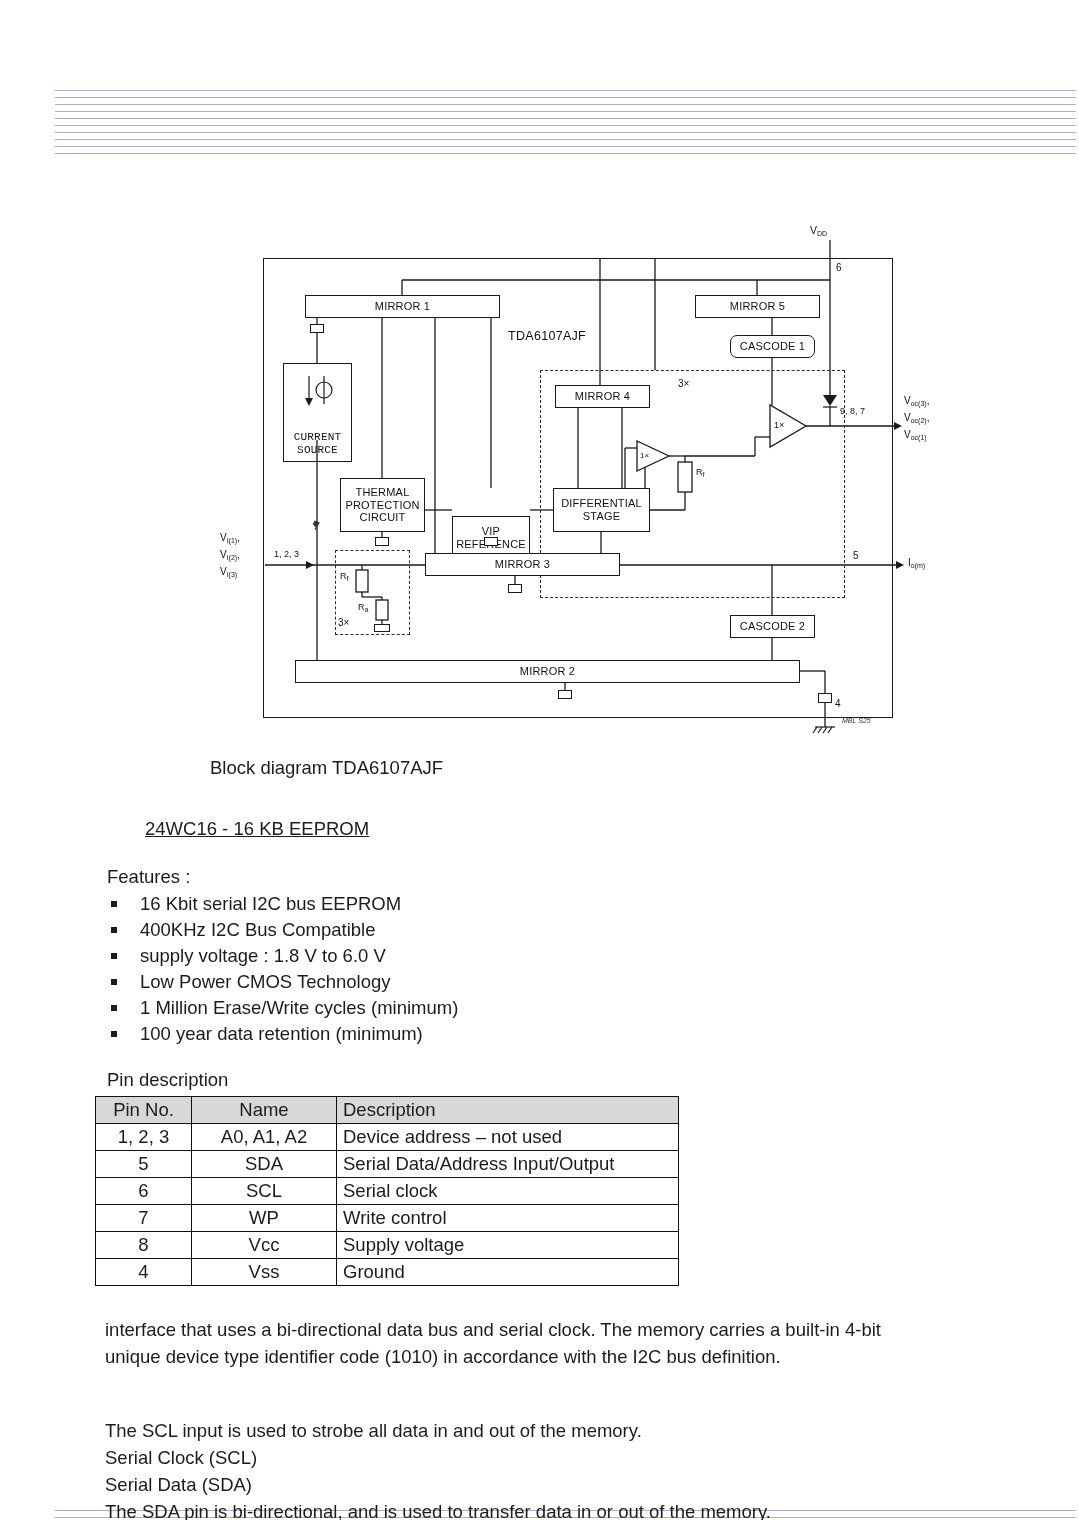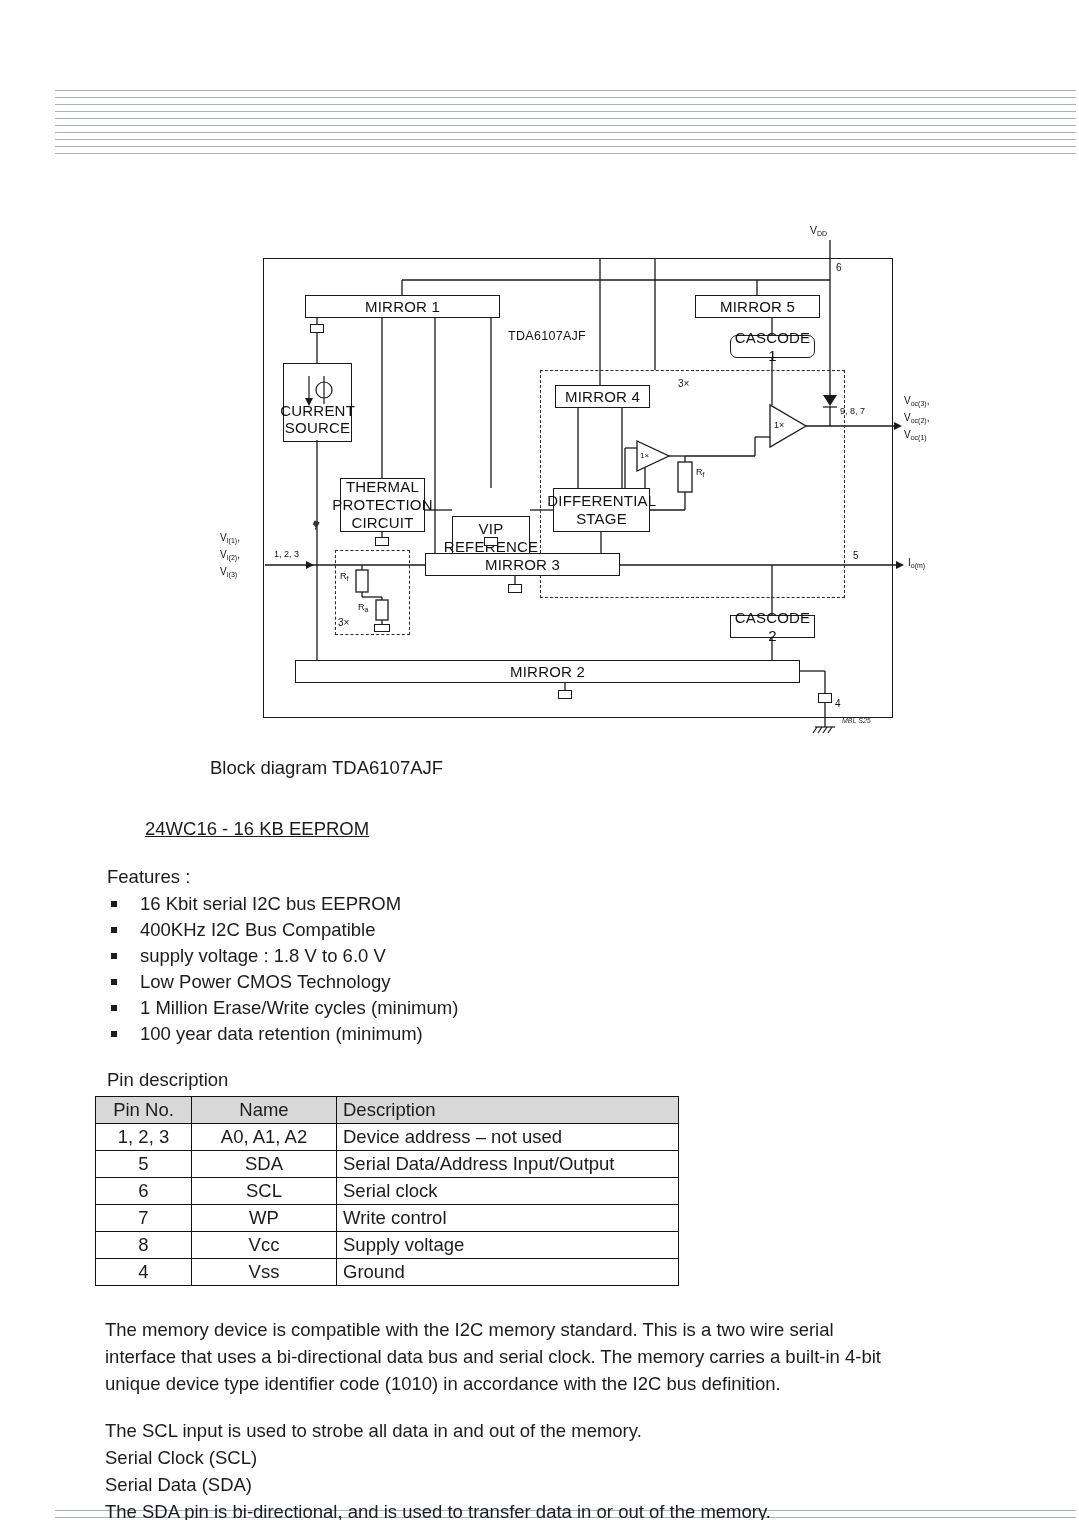--- a/index.html
+++ b/index.html
@@ -13,21 +13,21 @@
   #rules-top { top:90px; height:64px; }
   #rules-bottom { top:1510px; height:10px; }
 
   
   #diagram { position:absolute; left:210px; top:220px; width:745px; height:530px; }
   #diagram svg { position:absolute; left:0; top:0; }
   .outerbox { position:absolute; border:1.5px solid #1a1a1a; background:transparent; }
   .dashedbox { position:absolute; border:1.3px dashed #2a2a2a; background:transparent; }
   .dbox { position:absolute; border:1.4px solid #1a1a1a; background:#fff;
     display:flex; align-items:center; justify-content:center; text-align:center;
-    font-size:15px; line-height:1.18; color:#111; letter-spacing:.2px; padding:1px 2px; }
+    font-size:11px; line-height:1.18; color:#111; letter-spacing:.2px; padding:1px 2px; }
   .dbox.transparent { background:transparent; align-items:flex-end; padding-bottom:4px; }
   .term { position:absolute; border:1.2px solid #1a1a1a; background:#fff; }
   .dlabel { position:absolute; font-size:10px; white-space:nowrap; color:#111; }
   .dlabel sub { font-size:7px; vertical-align:-2px; }
   .chiplabel { font-size:12.5px; letter-spacing:.3px; }
   .small8 { font-size:8px; }
   .small9 { font-size:9px; }
   .code7 { font-size:7px; font-style:italic; color:#333; }
   .hand { font-size:12px; transform:rotate(115deg); color:#333; }
 
@@ -141,21 +141,21 @@
 
   <div class="dbox" style="left:95px;top:75px;width:195px;height:23px;">
       <span>MIRROR 1</span>
     </div>
   <div class="dbox" style="left:485px;top:75px;width:125px;height:23px;">
       <span>MIRROR 5</span>
     </div>
   <div class="dbox" style="left:520px;top:115px;width:85px;height:23px;border-radius:7px;">
       <span>CASCODE 1</span>
     </div>
-  <div class="dbox transparent" style="left:73px;top:143px;width:69px;height:79px;">
+  <div class="dbox transparent" style="left:73px;top:143px;width:69px;height:99px;font-family:Liberation Mono, monospace;">
       <span>CURRENT SOURCE</span>
     </div>
   <div class="dbox" style="left:345px;top:165px;width:95px;height:23px;">
       <span>MIRROR 4</span>
     </div>
   <div class="dbox" style="left:130px;top:258px;width:85px;height:54px;">
       <span>THERMAL PROTECTION CIRCUIT</span>
     </div>
   <div class="dbox" style="left:242px;top:268px;width:78px;height:44px;margin-top:28px;">
       <span>VIP REFERENCE</span>
@@ -260,21 +260,20 @@
   </tr>
   <tr>
     <td class="c">4</td>
     <td class="c">Vss</td>
     <td class="l">Ground</td>
   </tr>
 </tbody>
   </table>
 
 <div id="para1">
-  <div>The memory device is compatible with the I2C memory standard. This is a two wire serial</div>
   <div>interface that uses a bi-directional data bus and serial clock. The memory carries a built-in 4-bit</div>
   <div>unique device type identifier code (1010) in accordance with the I2C bus definition.</div>
 </div>
 
 <div id="tail">
   <div>The SCL input is used to strobe all data in and out of the memory.</div>
   <div>Serial Clock (SCL)</div>
   <div>Serial Data (SDA)</div>
   <div>The SDA pin is bi-directional, and is used to transfer data in or out of the memory.</div>
 </div>

